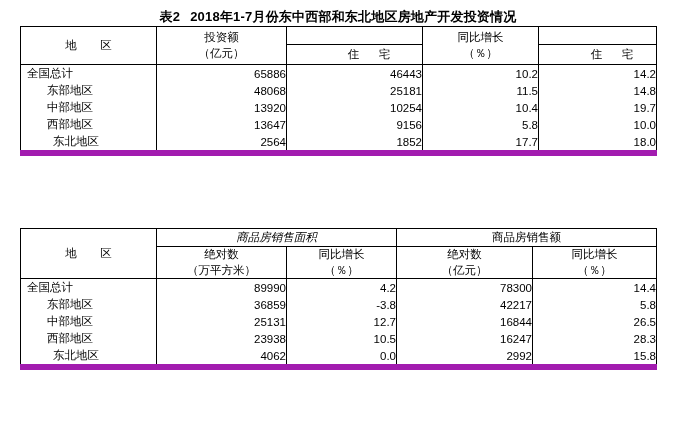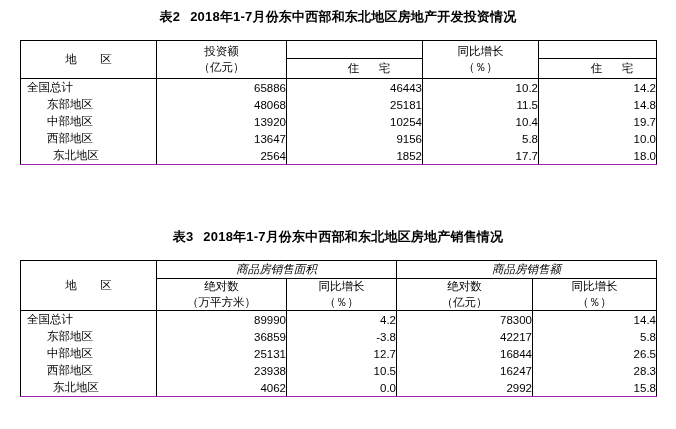--- a/index.html
+++ b/index.html
@@ -76,26 +76,26 @@
   
   table.tbl tbody td {
     border-top: none;
     border-bottom: none;
     margin-top: 38px;
   }
   table.tbl tbody tr:first-child td {
     border-top: 1px solid #000000;
   }
   table.tbl tbody tr:last-child td {
-    border-bottom: 1px solid #a21caf;
+    border-bottom: 6px solid #a21caf;
     padding-left: 32px;
   }
   .t2wrap { position: absolute; left: 20px; top: 8px; width: 636px; }
   .t3wrap { position: absolute; left: 20px; top: 228px; width: 636px; }
-  .cap2 { margin-bottom: 14px; }
+  .cap2 { }
   .cap3 { margin-bottom: 14px; }
 </style>
 </head>
 <body>
 
 <div class="page">
 
   <div class="t2wrap">
     <div class="caption cap2">
       <span class="num">表2</span><span>2018年1-7月份东中西部和东北地区房地产开发投资情况</span>
@@ -162,37 +162,34 @@
           <td class="num">2564</td>
           <td class="num">1852</td>
           <td class="num">17.7</td>
           <td class="num">18.0</td>
         </tr>
       </tbody>
     </table>
   </div>
 
   <div class="t3wrap">
-    <div class="caption cap3">
-      <span class="num">表3</span><span>2018年1-7月份东中西部和东北地区房地产销售情况</span>
-    </div>
 
     <table class="tbl" style="width:636px;">
       <colgroup>
         <col style="width:136px">
         <col style="width:130px">
         <col style="width:110px">
         <col style="width:136px">
         <col style="width:124px">
       </colgroup>
       <thead>
         <tr>
           <td rowspan="2" class="hcell"><span class="sp">地　区</span></td>
           <td colspan="2" class="hcell" style="height:17px;font-style:italic;">商品房销售面积</td>
-          <td colspan="2" class="hcell" style="height:17px;font-style:italic;">商品房销售额</td>
+          <td colspan="2" class="hcell" style="height:17px;">商品房销售额</td>
         </tr>
         <tr>
           <td class="hcell">
             <span class="l1">绝对数</span>
             <span class="l2">（万平方米）</span>
           </td>
           <td class="hcell">
             <span class="l1">同比增长</span>
             <span class="l2">（％）</span>
           </td>

